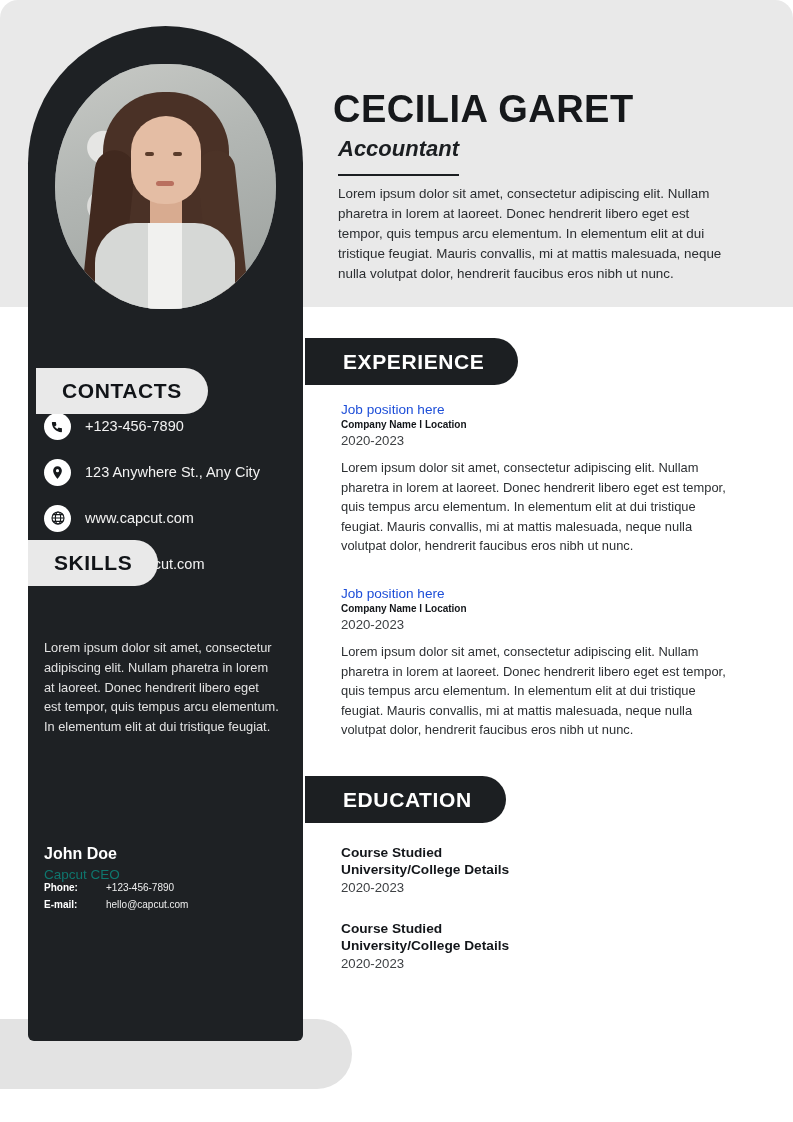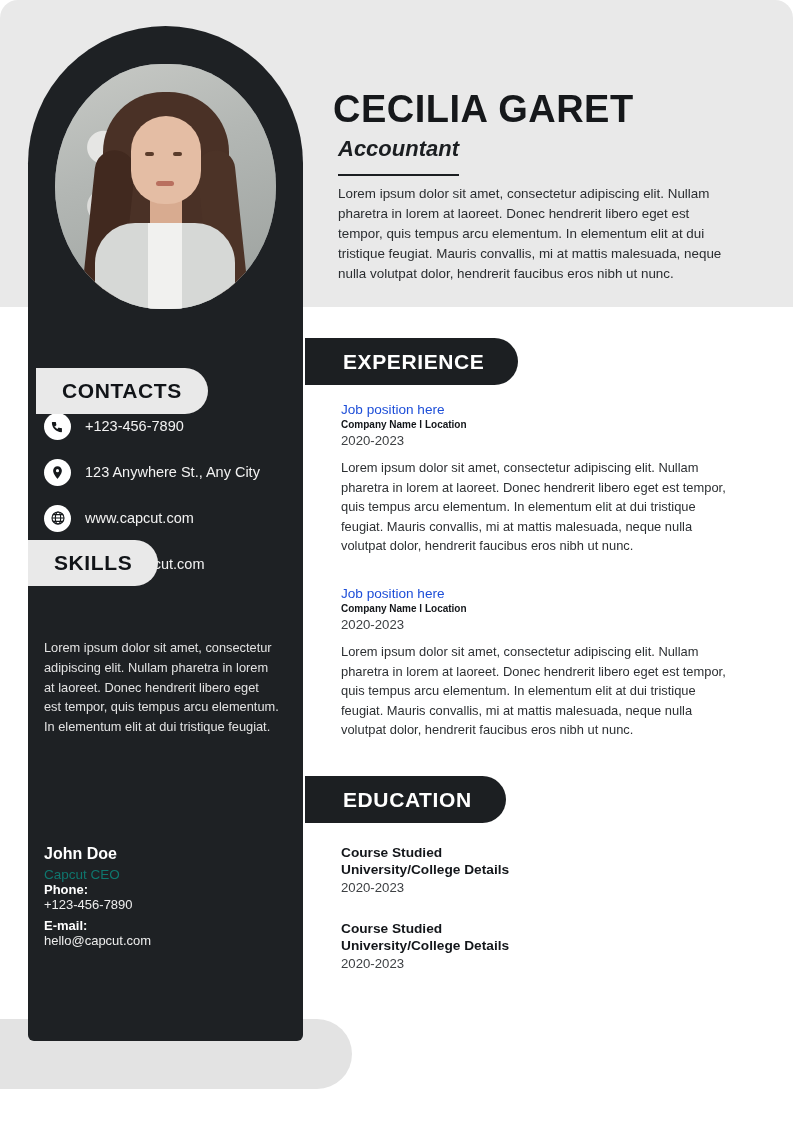--- a/index.html
+++ b/index.html
@@ -216,24 +216,23 @@
     font-size: 16px;
     font-weight: bold;
     margin-bottom: 4px;
   }
   .ref-role {
     color: #0f766e;
     font-size: 13.5px;
   }
   .ref-line {
     display: flex;
-    font-size: 13px;
+    font-size: 10px;
     color: #ededed;
     margin-bottom: 6px;
-    flex-direction: column;
   }
   .ref-label {
     font-weight: bold;
     color: #ffffff;
     width: 62px;
     flex: 0 0 auto;
   }
 
   
   .name {

